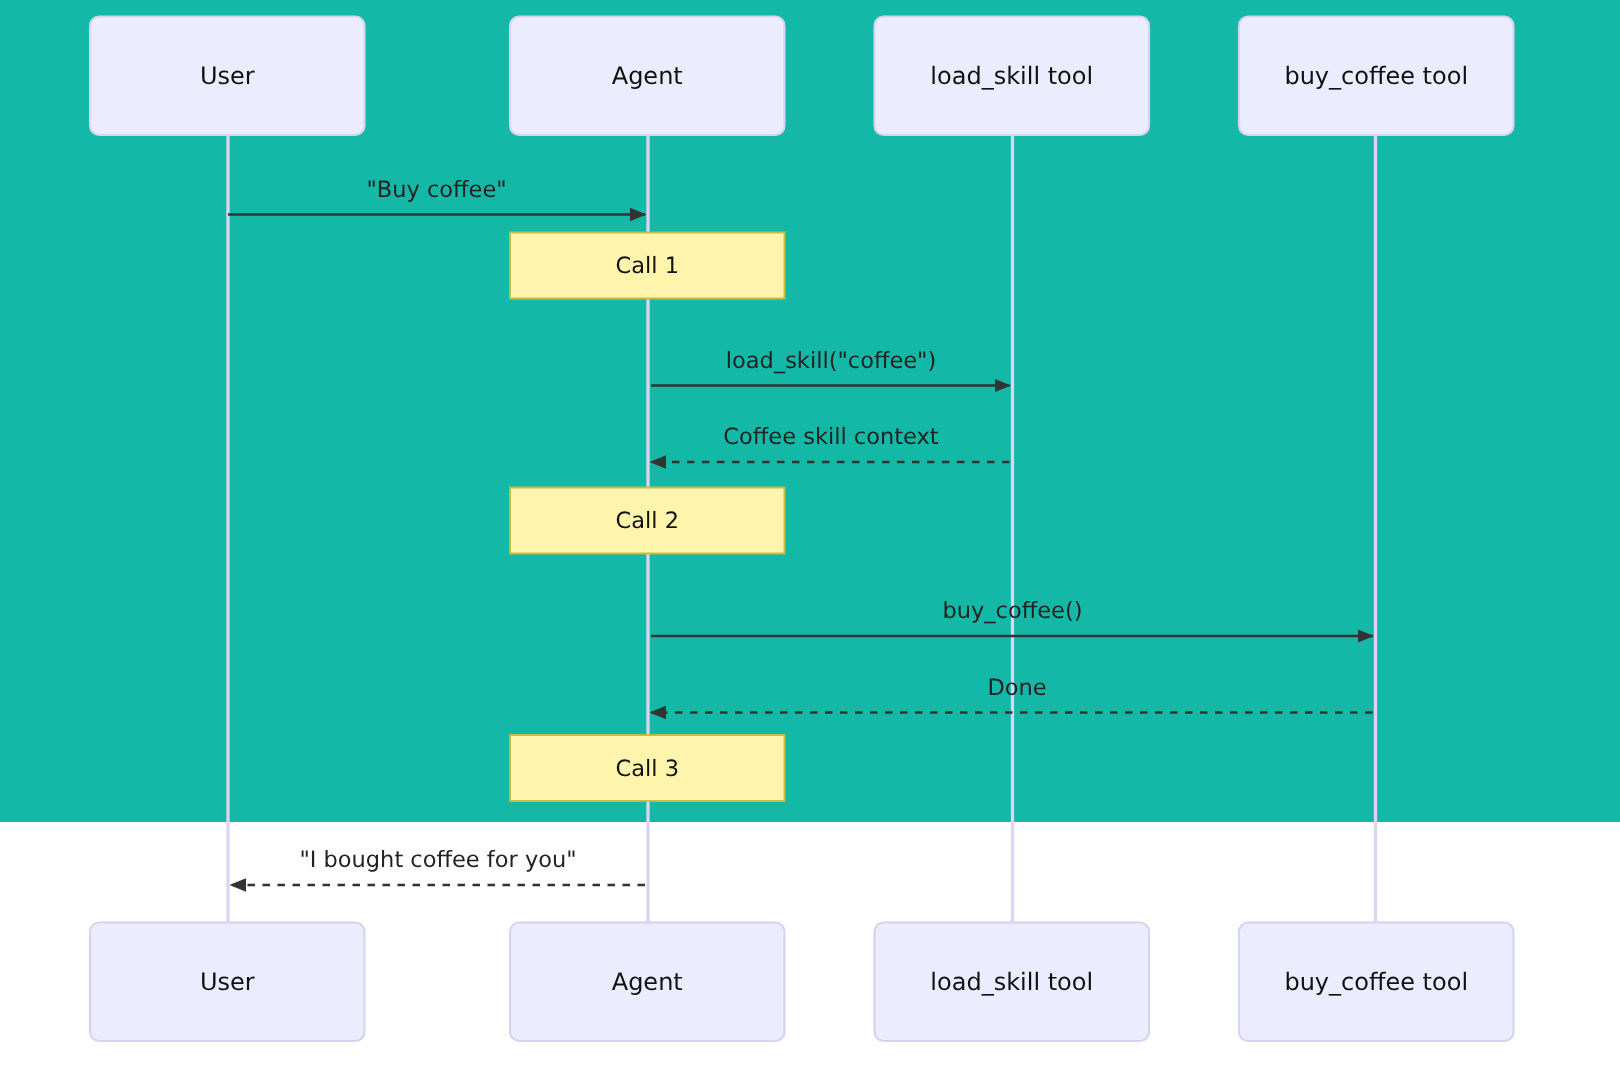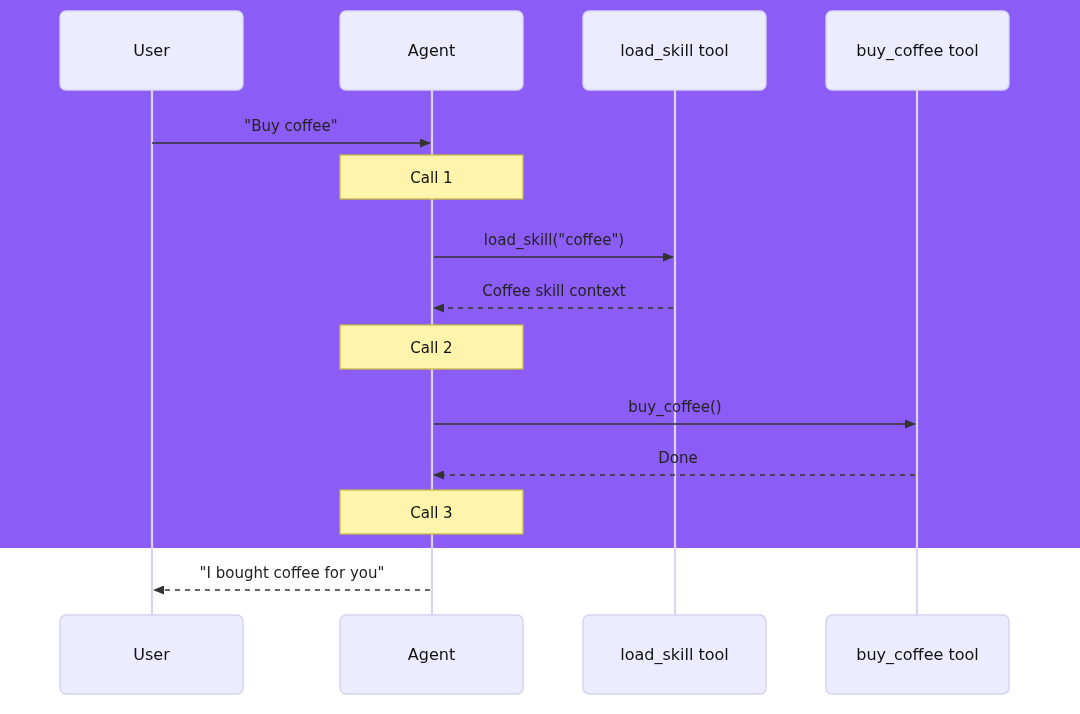--- a/index.html
+++ b/index.html
@@ -11,21 +11,21 @@
   body {
     width: 1080px;
     height: 714px;
     font-family: "DejaVu Sans", "Liberation Sans", sans-serif;
     overflow: hidden;
   }
   #diagram-root {
     position: relative;
     width: 1080px;
     height: 548px;
-    background: #8b5cf6;
+    background: #14b8a6;
   }
   svg.diagram-canvas {
     position: absolute;
     top: 0;
     left: 0;
     width: 1080px;
     height: 714px;
     display: block;
   }
   .participant-box {

